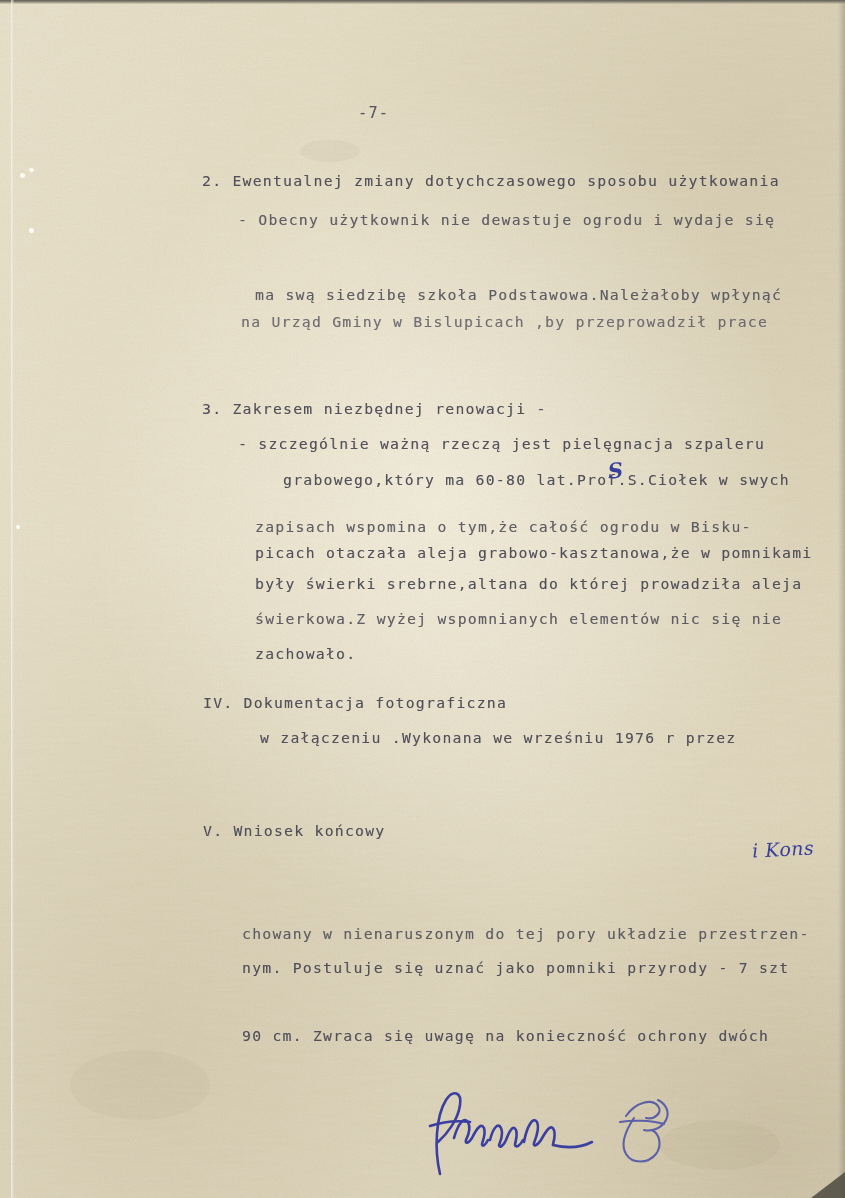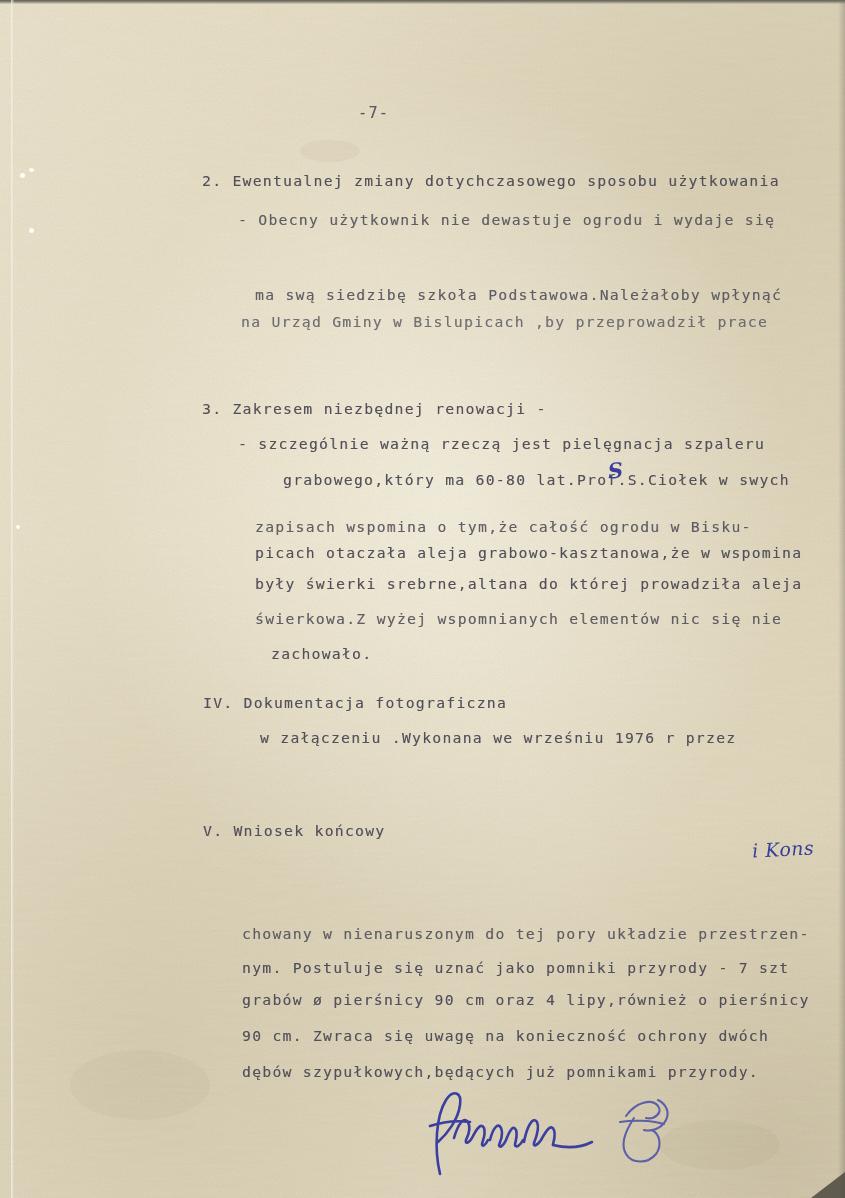--- a/index.html
+++ b/index.html
@@ -200,36 +200,34 @@
     <div class="ln ink-2" style="left:202px;top:172px;">2. Ewentualnej zmiany dotychczasowego sposobu użytkowania</div>
     <div class="ln ink-1" style="left:238px;top:211px;">- Obecny użytkownik nie dewastuje ogrodu i wydaje się</div>
     <div class="ln ink-1" style="left:255px;top:286px;">ma swą siedzibę szkoła Podstawowa.Należałoby wpłynąć</div>
     <div class="ln ink-3" style="left:241px;top:313px;">na Urząd Gminy w Bislupicach ,by przeprowadził prace</div>
 
     
     <div class="ln ink-2" style="left:202px;top:400px;">3. Zakresem niezbędnej renowacji -</div>
     <div class="ln ink-2" style="left:238px;top:435px;">- szczególnie ważną rzeczą jest pielęgnacja szpaleru</div>
     <div class="ln ink-2" style="left:241px;top:471px;margin-left:42px;">grabowego,który ma 60-80 lat.Prof.S.Ciołek w swych</div>
     <div class="ln ink-1" style="left:255px;top:508px;margin-top:10px;">zapisach wspomina o tym,że całość ogrodu w Bisku-</div>
-    <div class="ln ink-2" style="left:255px;top:544px;">picach otaczała aleja grabowo-kasztanowa,że w wspomina</div>
+    <div class="ln ink-2" style="left:255px;top:544px;">picach otaczała aleja grabowo-kasztanowa,że w pomnikami</div>
     <div class="ln ink-2" style="left:255px;top:575px;">były świerki srebrne,altana do której prowadziła aleja</div>
     <div class="ln ink-1" style="left:255px;top:610px;">świerkowa.Z wyżej wspomnianych elementów nic się nie</div>
-    <div class="ln ink-2" style="left:255px;top:645px;margin-left:16px;">zachowało.</div>
+    <div class="ln ink-2" style="left:255px;top:645px;">zachowało.</div>
 
     
     <div class="ln ink-2" style="left:203px;top:694px;">IV. Dokumentacja fotograficzna</div>
     <div class="ln ink-2" style="left:260px;top:729px;">w załączeniu .Wykonana we wrześniu 1976 r przez</div>
 
     
     <div class="ln ink-2" style="left:203px;top:822px;">V. Wniosek końcowy</div>
     <div class="ln ink-1" style="left:242px;top:925px;">chowany w nienaruszonym do tej pory układzie przestrzen-</div>
     <div class="ln ink-2" style="left:242px;top:959px;">nym. Postuluje się uznać jako pomniki przyrody - 7 szt</div>
-    <div class="ln ink-2" style="left:242px;top:991px;">grabów ø pierśnicy 90 cm oraz 4 lipy,również o pierśnicy</div>
     <div class="ln ink-2" style="left:242px;top:1027px;">90 cm. Zwraca się uwagę na konieczność ochrony dwóch</div>
-    <div class="ln ink-2" style="left:242px;top:1063px;">dębów szypułkowych,będących już pomnikami przyrody.</div>
   </div>
 
   <div class="hand" id="hand-s">S</div>
   <div class="hand" id="hand-kons">i Kons</div>
 
   <svg id="sig-wrap" viewBox="0 0 280 110">
     <g fill="none" stroke="#3a3fa0" stroke-width="2.6" stroke-linecap="round" stroke-linejoin="round">
       <path d="M20 96 C14 70, 16 38, 26 22 C33 11, 42 14, 40 27 C38 42, 27 56, 18 64"></path>
       <path d="M10 48 C22 44, 36 42, 50 44"></path>
       <path d="M34 60 C38 46, 44 38, 48 44 C51 50, 48 58, 46 62 C45 66, 48 66, 52 60

